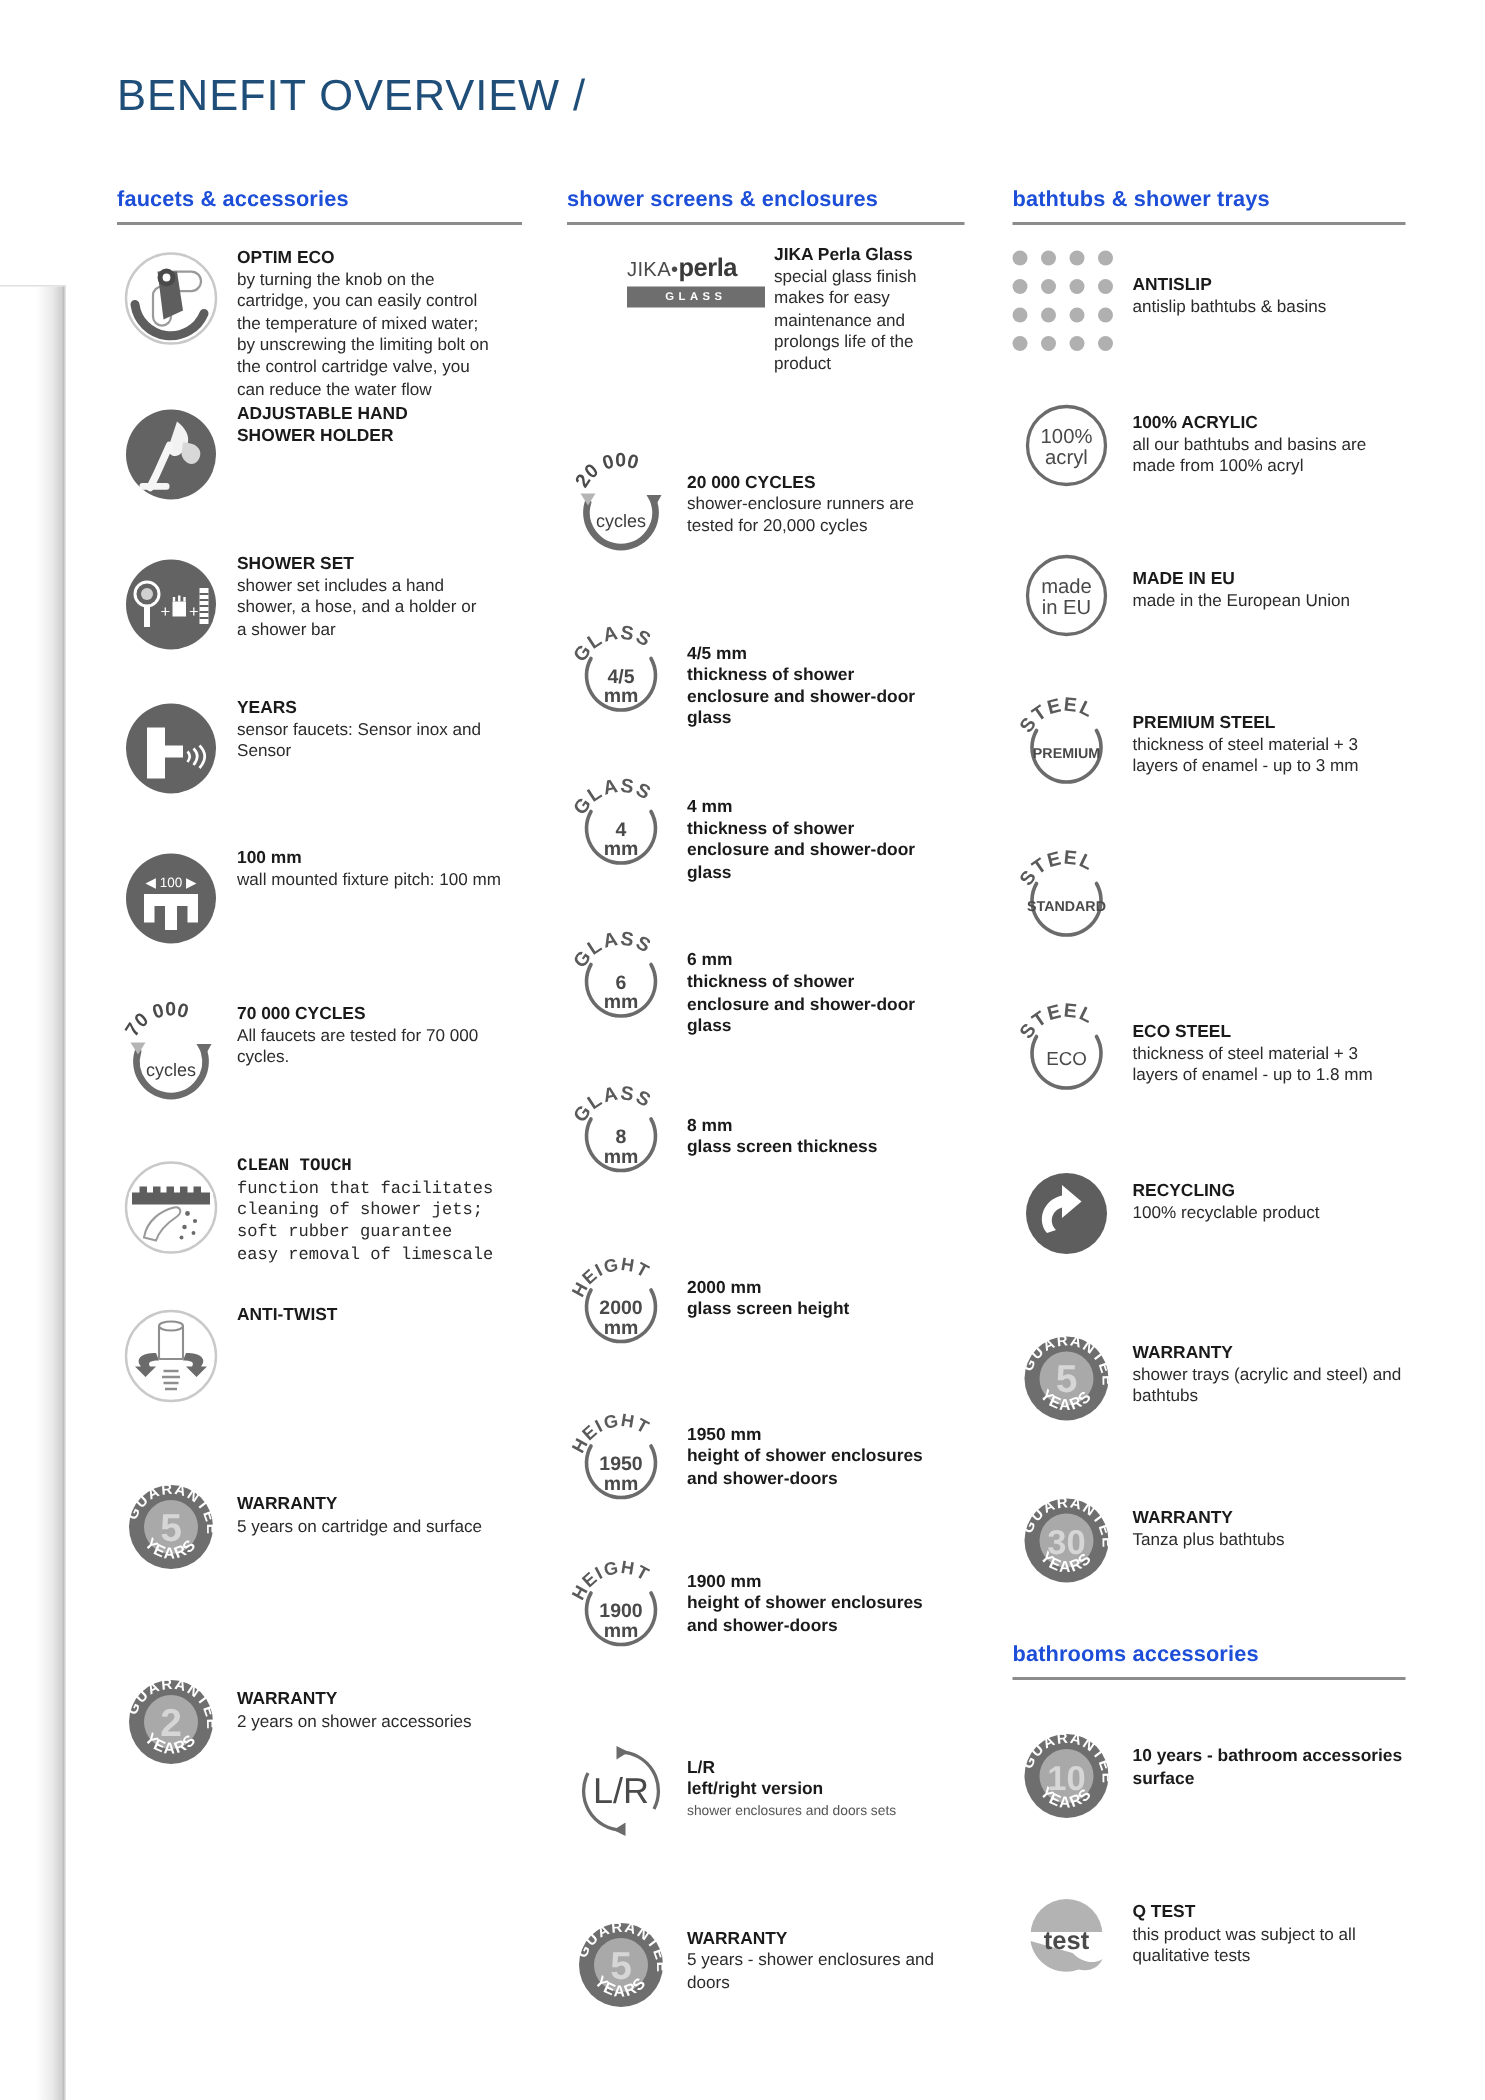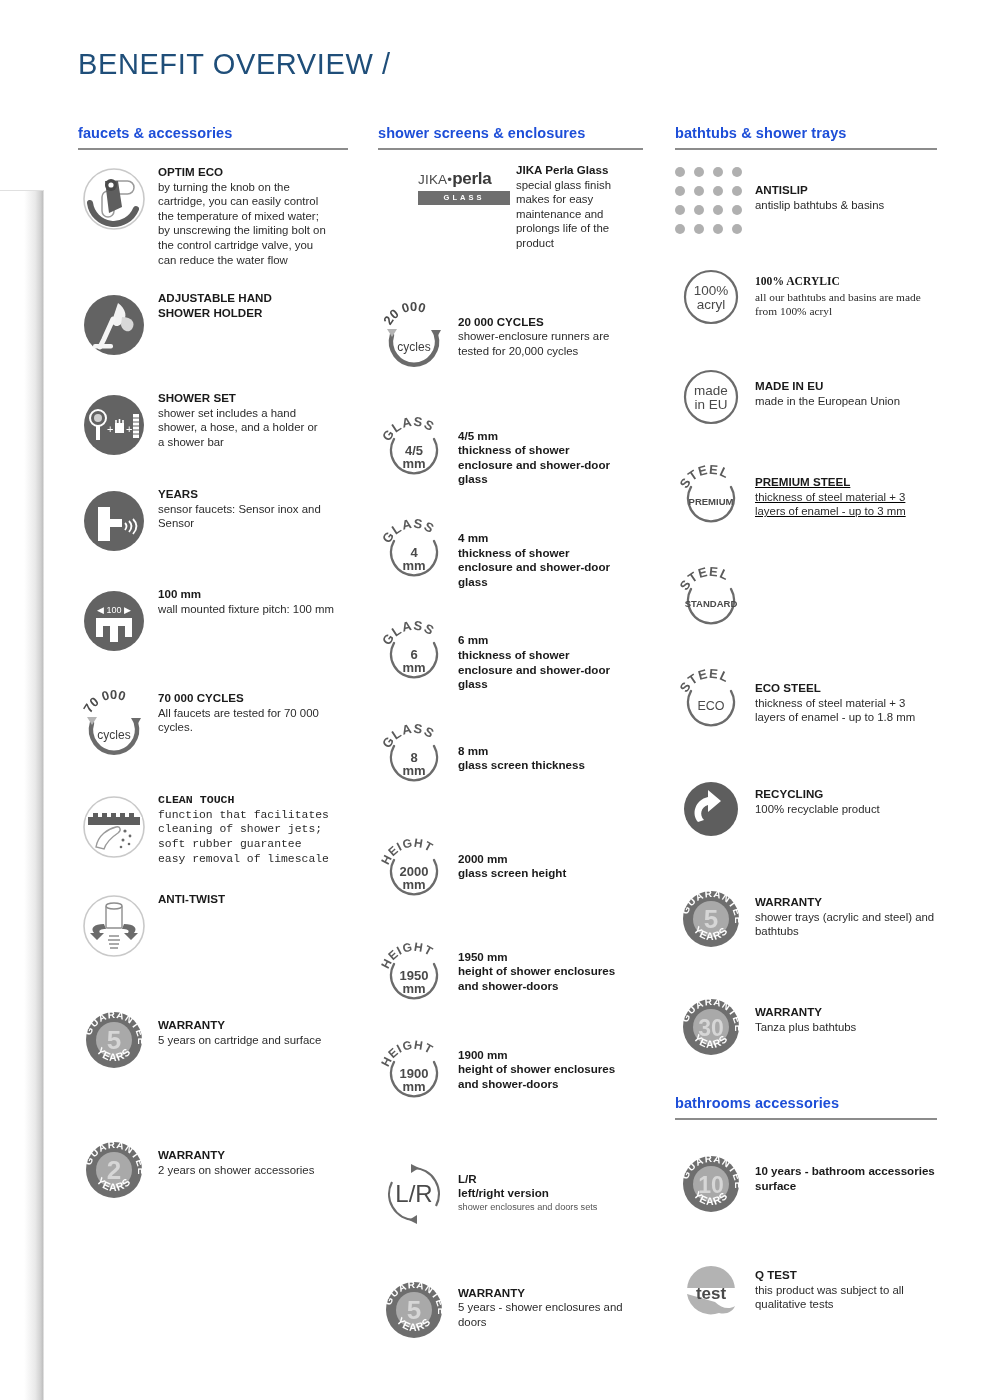--- a/index.html
+++ b/index.html
@@ -105,21 +105,21 @@
 <div id="page">
 
   <div class="page-edge"></div>
 
   <div class="title">BENEFIT OVERVIEW /</div>
 
   <div class="col col-1">
     <div class="sec-head">faucets &amp; accessories</div>
     <div class="sec-rule"></div>
 
-    <div class="row" style="margin-bottom:22px;">
+    <div class="row" style="">
       <div class="ic">
         <svg viewBox="0 0 72 72">
           <circle cx="36" cy="36" r="30" fill="none" stroke="#c9c9c9" stroke-width="1.6"></circle>
           <path d="M12 40 A24 24 0 0 0 58 46" fill="none" stroke="#5e5e5e" stroke-width="6" stroke-linecap="round"></path>
           <rect x="32" y="18" width="24" height="13" rx="6.5" fill="#ffffff" stroke="#9a9a9a" stroke-width="1.5"></rect>
           <rect x="24" y="28" width="12" height="26" rx="6" fill="#ffffff" stroke="#9a9a9a" stroke-width="1.5"></rect>
           <path d="M27 18 L40 18 L44 44 L31 50 Z" fill="#5e5e5e"></path>
           <circle cx="33" cy="22" r="6" fill="#4a4a4a"></circle>
           <circle cx="33" cy="22" r="2.6" fill="#ffffff"></circle>
         </svg>
@@ -539,21 +539,21 @@
     </div>
 
     <div class="row" style="margin-bottom:28px;">
       <div class="ic">
         <svg viewBox="0 0 72 72">
           <circle cx="36" cy="36" r="26" fill="none" stroke="#6b6b6b" stroke-width="2.2"></circle>
           <text x="36" y="34" text-anchor="middle" font-family="Liberation Sans, sans-serif" font-size="13.5" fill="#4a4a4a">100%</text>
           <text x="36" y="48" text-anchor="middle" font-family="Liberation Sans, sans-serif" font-size="13.5" fill="#4a4a4a">acryl</text>
         </svg>
       </div>
-      <div class="txt" style="width:182px; padding-top:14px;font-family:Liberation Serif, serif;">
+      <div class="txt" style="width:182px; padding-top:14px;">
         <div class="t-title">100% ACRYLIC</div>
         <div class="t-body">all our bathtubs and basins are made from 100% acryl</div>
       </div>
     </div>
 
     <div class="row" style="margin-bottom:30px;">
       <div class="ic">
         <svg viewBox="0 0 72 72">
           <circle cx="36" cy="36" r="26" fill="none" stroke="#6b6b6b" stroke-width="2.2"></circle>
           <text x="36" y="34" text-anchor="middle" font-family="Liberation Sans, sans-serif" font-size="13.5" fill="#4a4a4a">made</text>
@@ -570,21 +570,21 @@
       <div class="ic">
         <svg viewBox="0 0 72 72">
           <path id="st1" d="M9 38 A27 27 0 0 1 63 38" fill="none"></path>
           <text font-family="Liberation Sans, sans-serif" font-size="13" font-weight="bold" fill="#5a5a5a" letter-spacing="1">
             <textPath href="#st1" startOffset="14%">STEEL</textPath>
           </text>
           <path d="M16 24 A23 23 0 1 0 56 24" fill="none" stroke="#6b6b6b" stroke-width="2.4" stroke-linecap="round"></path>
           <text x="36" y="42" text-anchor="middle" font-family="Liberation Sans, sans-serif" font-size="9.5" font-weight="bold" fill="#4a4a4a">PREMIUM</text>
         </svg>
       </div>
-      <div class="txt" style="width:195px; padding-top:12px;text-decoration:underline;">
+      <div class="txt" style="width:195px; padding-top:12px;">
         <div class="t-title">PREMIUM STEEL</div>
         <div class="t-body">thickness of steel material + 3 layers of enamel - up to 3 mm</div>
       </div>
     </div>
 
     <div class="row" style="margin-bottom:30px;">
       <div class="ic">
         <svg viewBox="0 0 72 72">
           <path id="st2" d="M9 38 A27 27 0 0 1 63 38" fill="none"></path>
           <text font-family="Liberation Sans, sans-serif" font-size="13" font-weight="bold" fill="#5a5a5a" letter-spacing="1">

